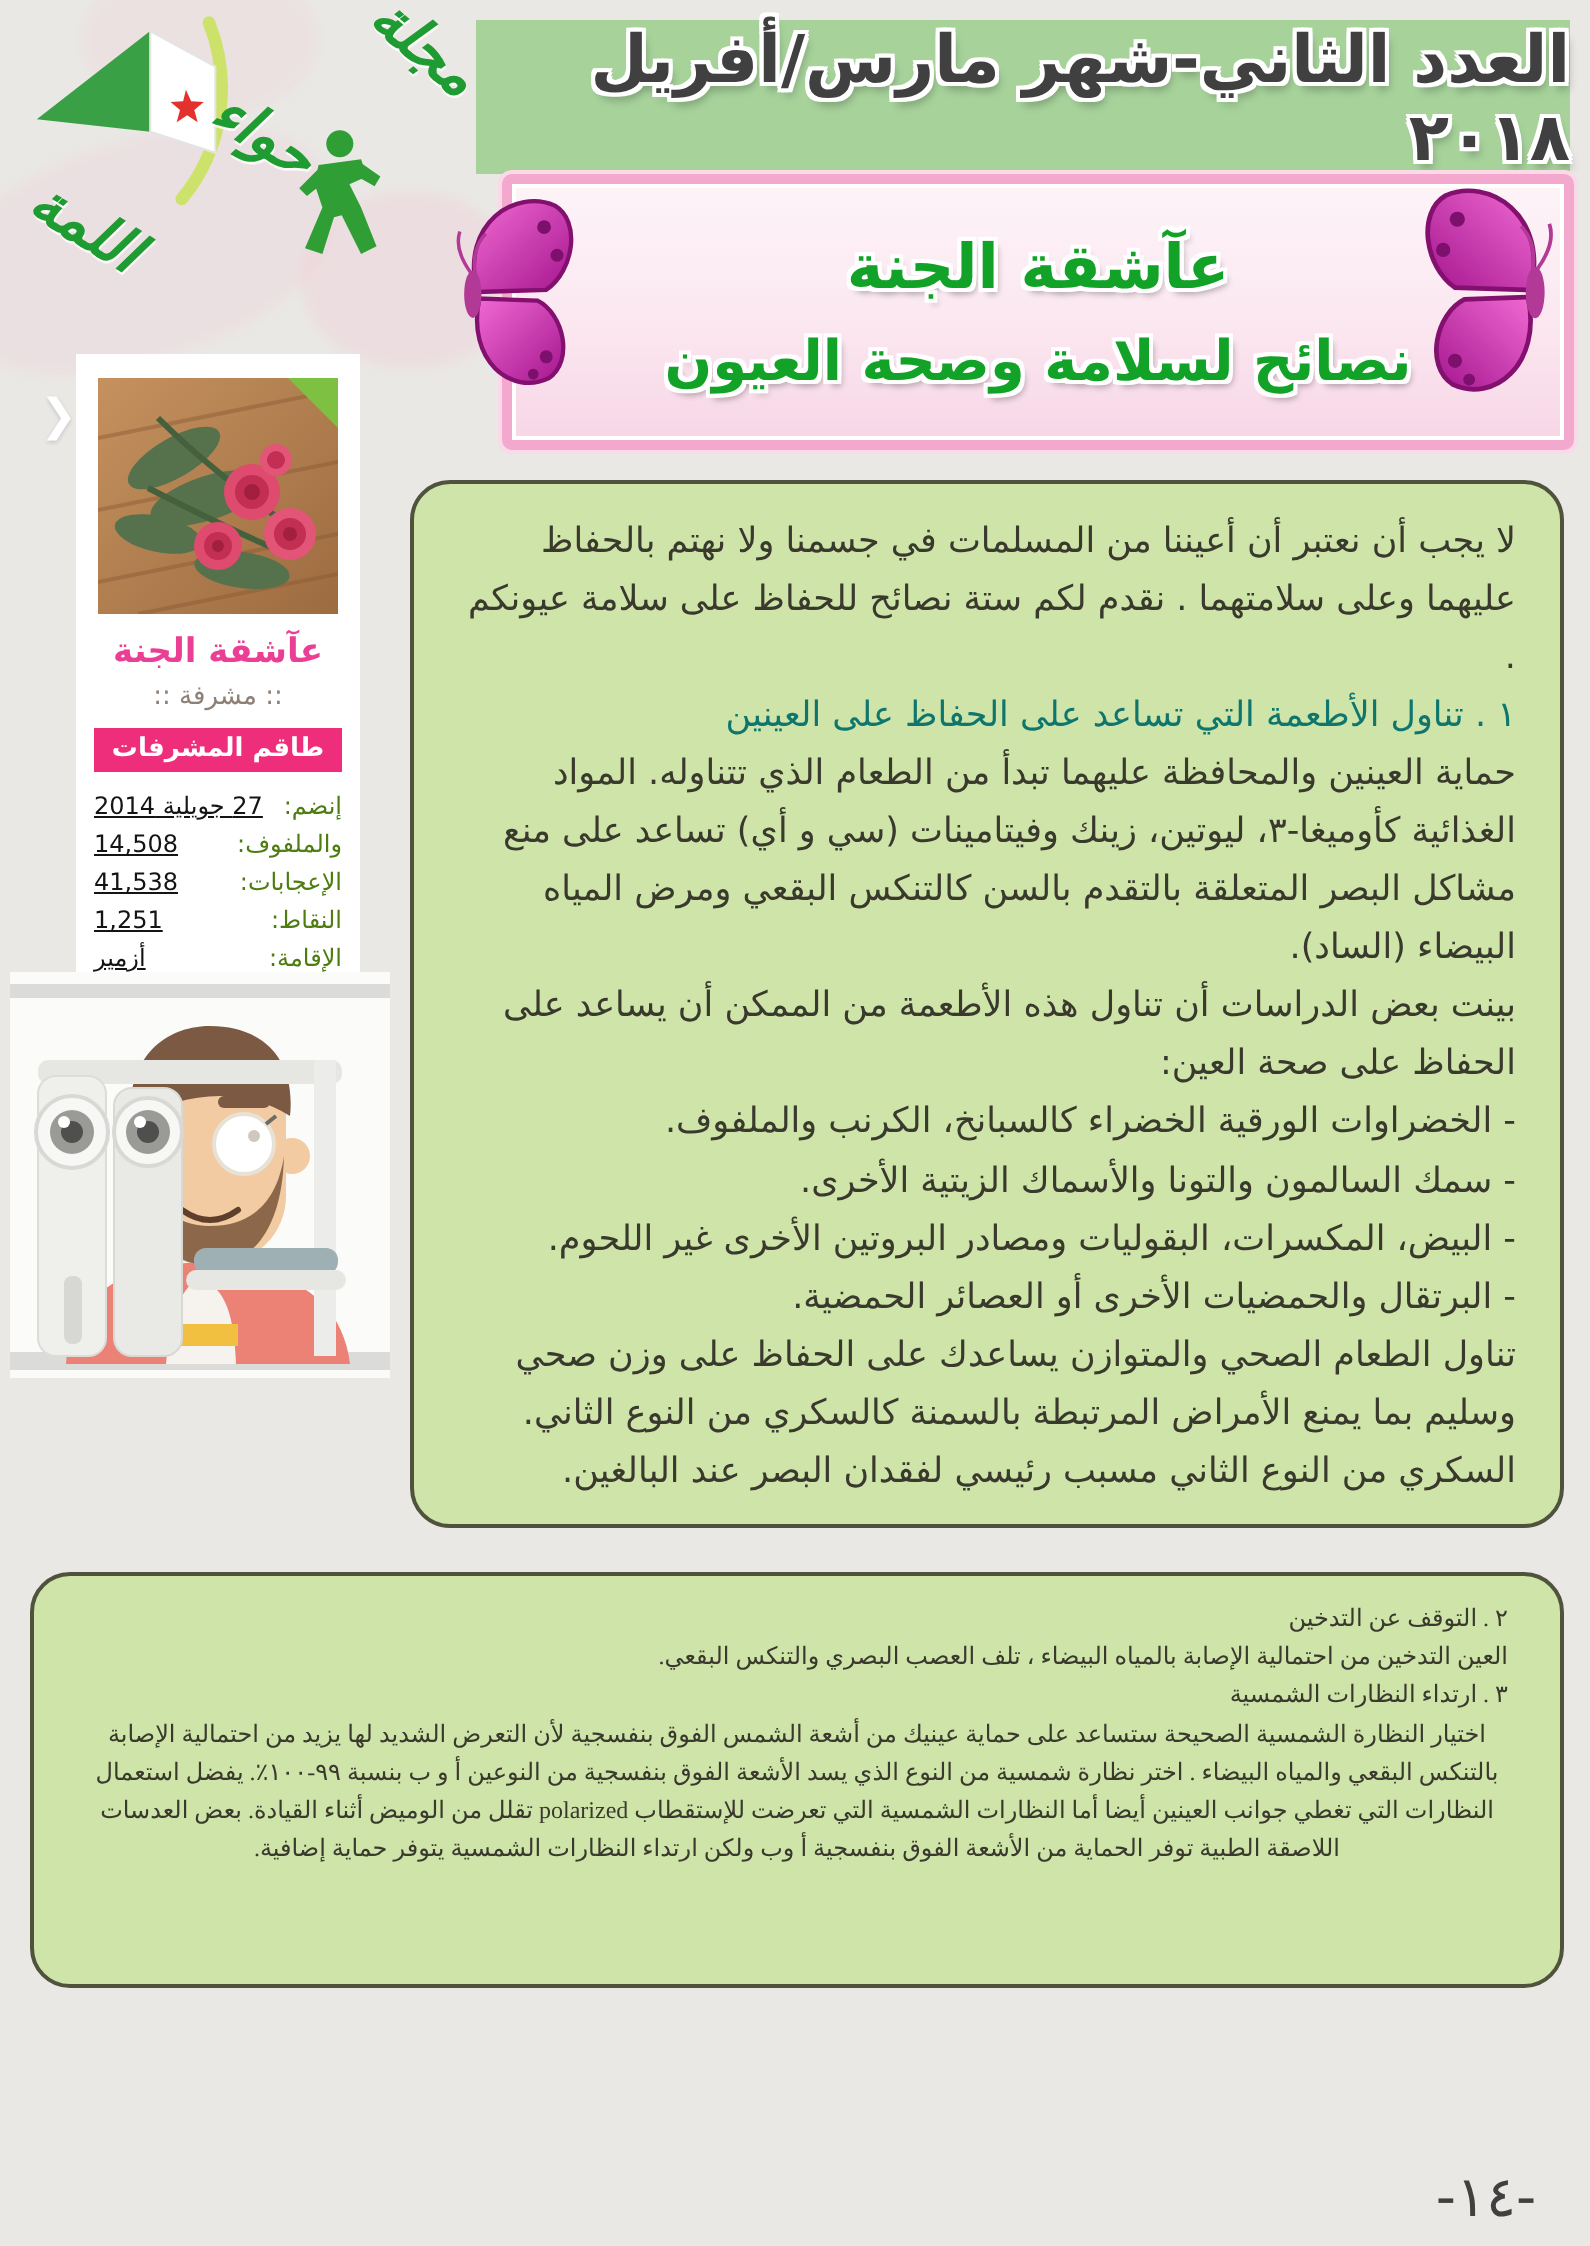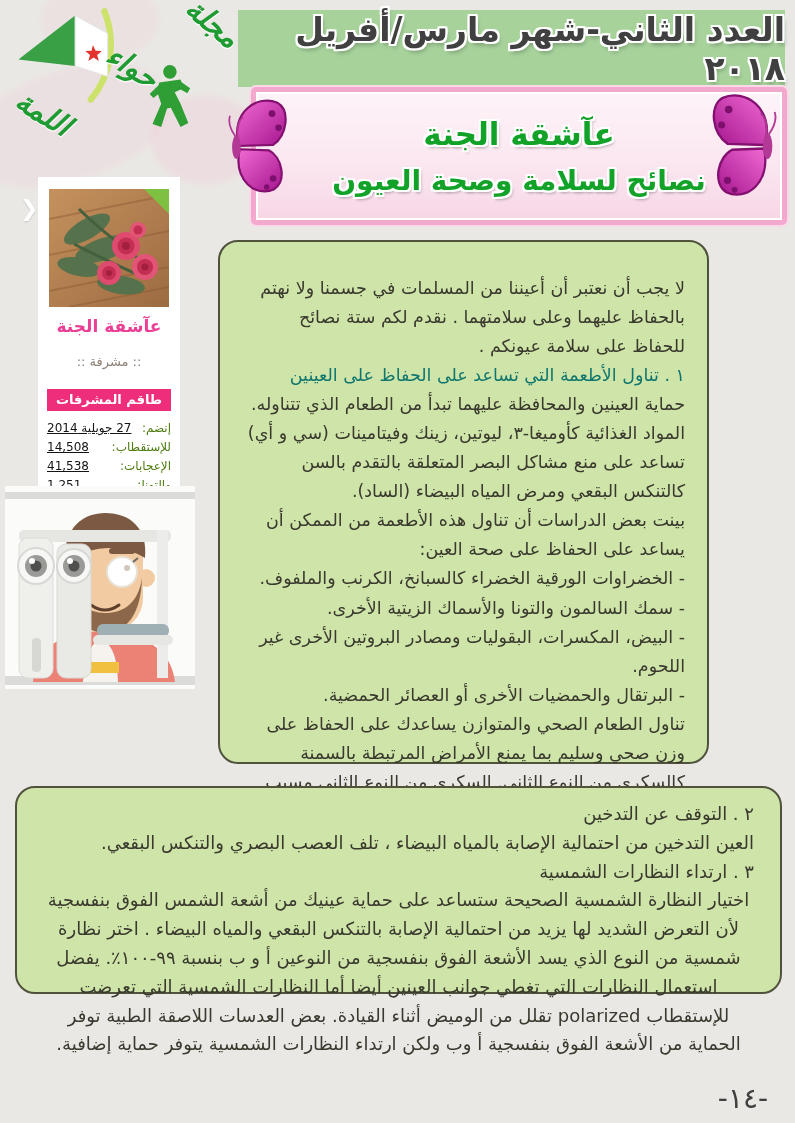--- a/index.html
+++ b/index.html
@@ -53,39 +53,39 @@
   .profile-card{
     position:absolute;left:38px;top:177px;width:142px;box-sizing:border-box;
     background:#ffffff;padding:12px 7px 10px;
   }
   .collapse-arrow{
     position:absolute;left:20px;top:196px;color:#ffffff;font-size:22px;font-weight:bold;
     text-shadow:0 1px 2px rgba(0,0,0,.15);cursor:pointer;
   }
   .avatar-wrap{position:relative;width:120px;height:118px;margin:0 auto;display:block;}
   .profile-username{color:#ea3f94;font-weight:bold;font-size:17px;text-align:center;margin-top:9px;direction:rtl;}
-  .profile-role{color:#8d8077;font-size:13px;text-align:center;margin-top:18px;direction:rtl;}
+  .profile-role{color:#8d8077;font-size:13px;text-align:center;margin-top:5px;direction:rtl;}
   .profile-badge{
     background:#ee2d7b;color:#fff;font-size:13px;font-weight:bold;text-align:center;
-    padding:3px 0 4px;margin:20px 2px 6px;direction:rtl;
+    padding:3px 0 4px;margin:8px 2px 6px;direction:rtl;
   }
   .profile-stats{direction:rtl;padding:2px 2px 0;}
   .stat-row{display:flex;justify-content:space-between;font-size:12px;line-height:19px;}
   .stat-label{color:#4d7c0f;}
   .stat-value{color:#141414;text-decoration:underline;}
   
   .eye-exam{position:absolute;left:5px;top:486px;width:190px;height:203px;}
   
   .green-box{
     position:absolute;box-sizing:border-box;background:#cfe4a8;
     border:2px solid #50533c;border-radius:20px;
     direction:rtl;text-align:right;color:#39392e;
   }
-  .box1{left:218px;top:240px;width:491px;height:524px;padding:32px 22px 10px;font-size:17.5px;line-height:1.66;}
-  .box2{left:15px;top:786px;width:767px;height:208px;padding:12px 26px 10px;font-size:18px;line-height:1.6;}
+  .box1{left:205px;top:240px;width:577px;height:524px;padding:15px 22px 10px;font-size:17.5px;line-height:1.66;}
+  .box2{left:15px;top:786px;width:767px;height:208px;padding:12px 26px 10px;font-size:12px;line-height:1.6;font-family:Liberation Serif, serif;}
   .green-heading{color:#0f766e;}
   .centered-para{text-align:center;}
   
   .page-number{
     position:absolute;left:698px;top:1082px;width:90px;text-align:center;
     color:#404040;font-size:28px;font-weight:normal;direction:rtl;
   }
 </style>
 </head>
 <body>
@@ -213,29 +213,29 @@
   </div>
   <div class="profile-username">عآشقة الجنة</div>
   <div class="profile-role">:: مشرفة ::</div>
   <div class="profile-badge">طاقم المشرفات</div>
   <div class="profile-stats">
     <div class="stat-row">
       <span class="stat-label">إنضم:</span>
       <span class="stat-value">27 جويلية 2014</span>
     </div>
     <div class="stat-row">
-      <span class="stat-label">للإستقطاب:</span>
+      <span class="stat-label">والملفوف:</span>
       <span class="stat-value">14,508</span>
     </div>
     <div class="stat-row">
       <span class="stat-label">الإعجابات:</span>
       <span class="stat-value">41,538</span>
     </div>
     <div class="stat-row">
-      <span class="stat-label">والتونا:</span>
+      <span class="stat-label">النقاط:</span>
       <span class="stat-value">1,251</span>
     </div>
     <div class="stat-row">
       <span class="stat-label">الإقامة:</span>
       <span class="stat-value">أزمير</span>
     </div>
     <div class="stat-row">
       <span class="stat-label">الجنس:</span>
       <span class="stat-value">أنثى</span>
     </div>

